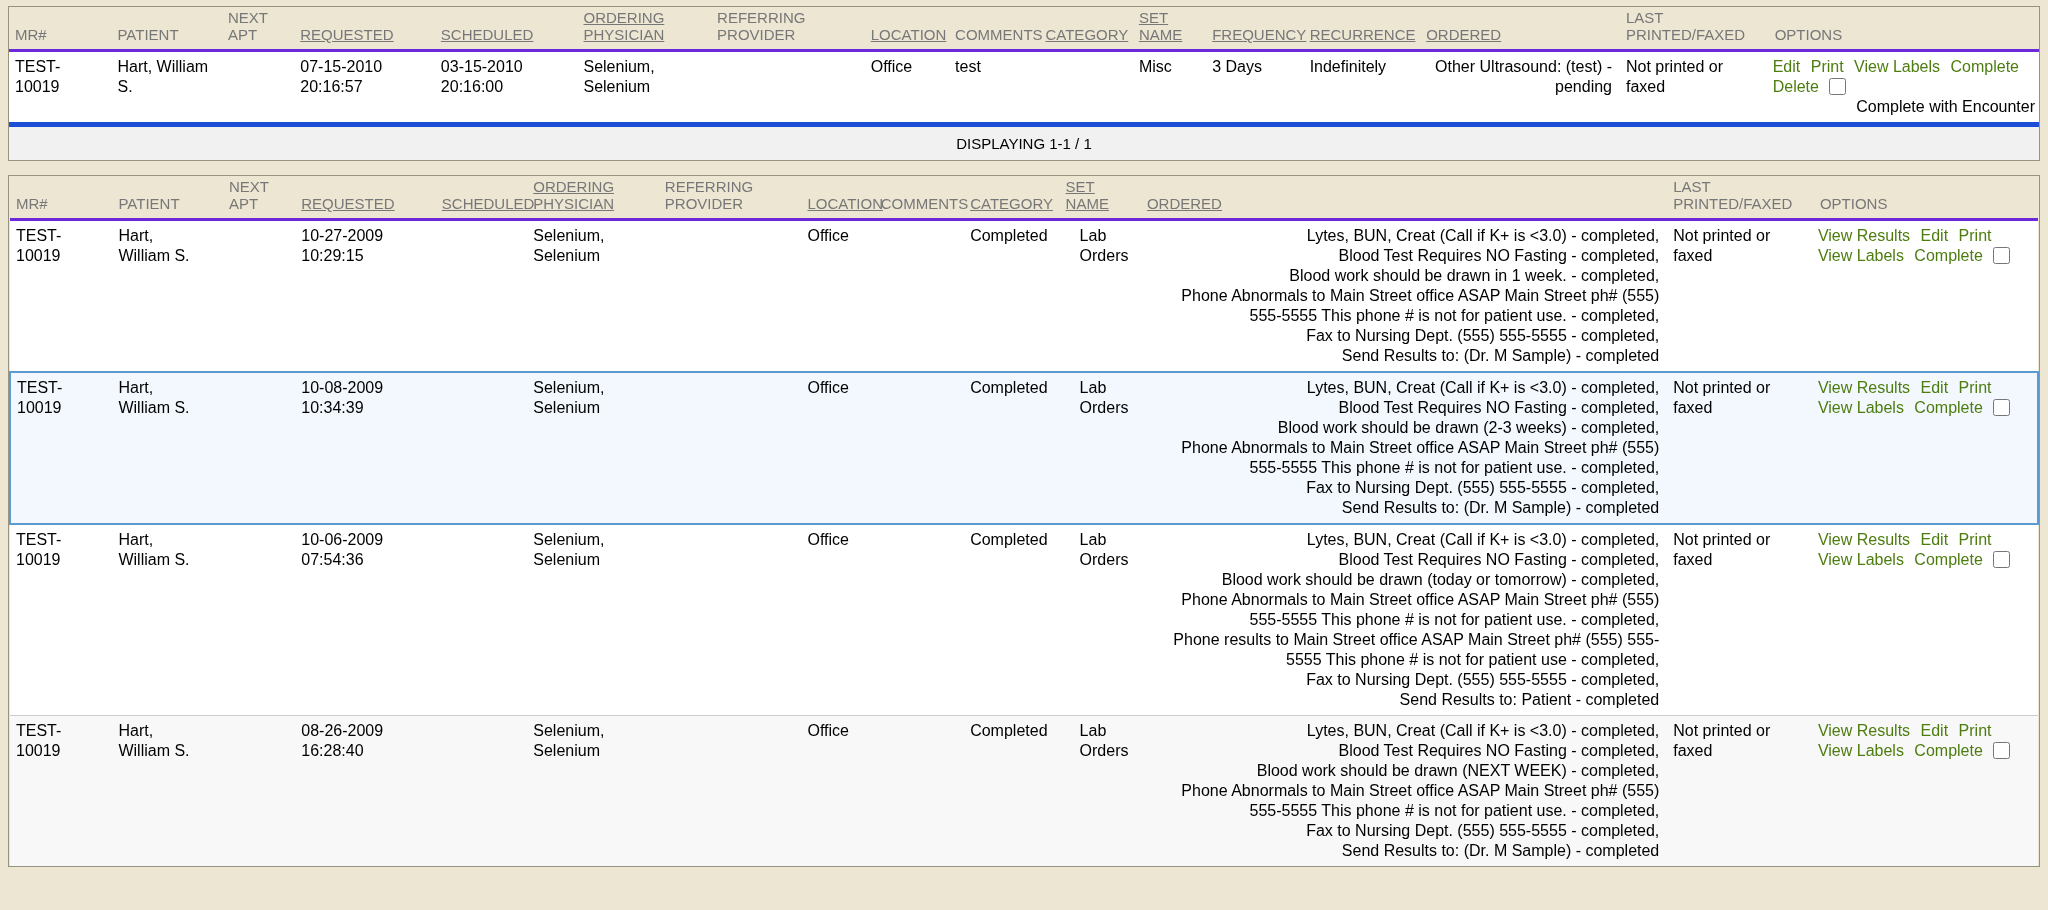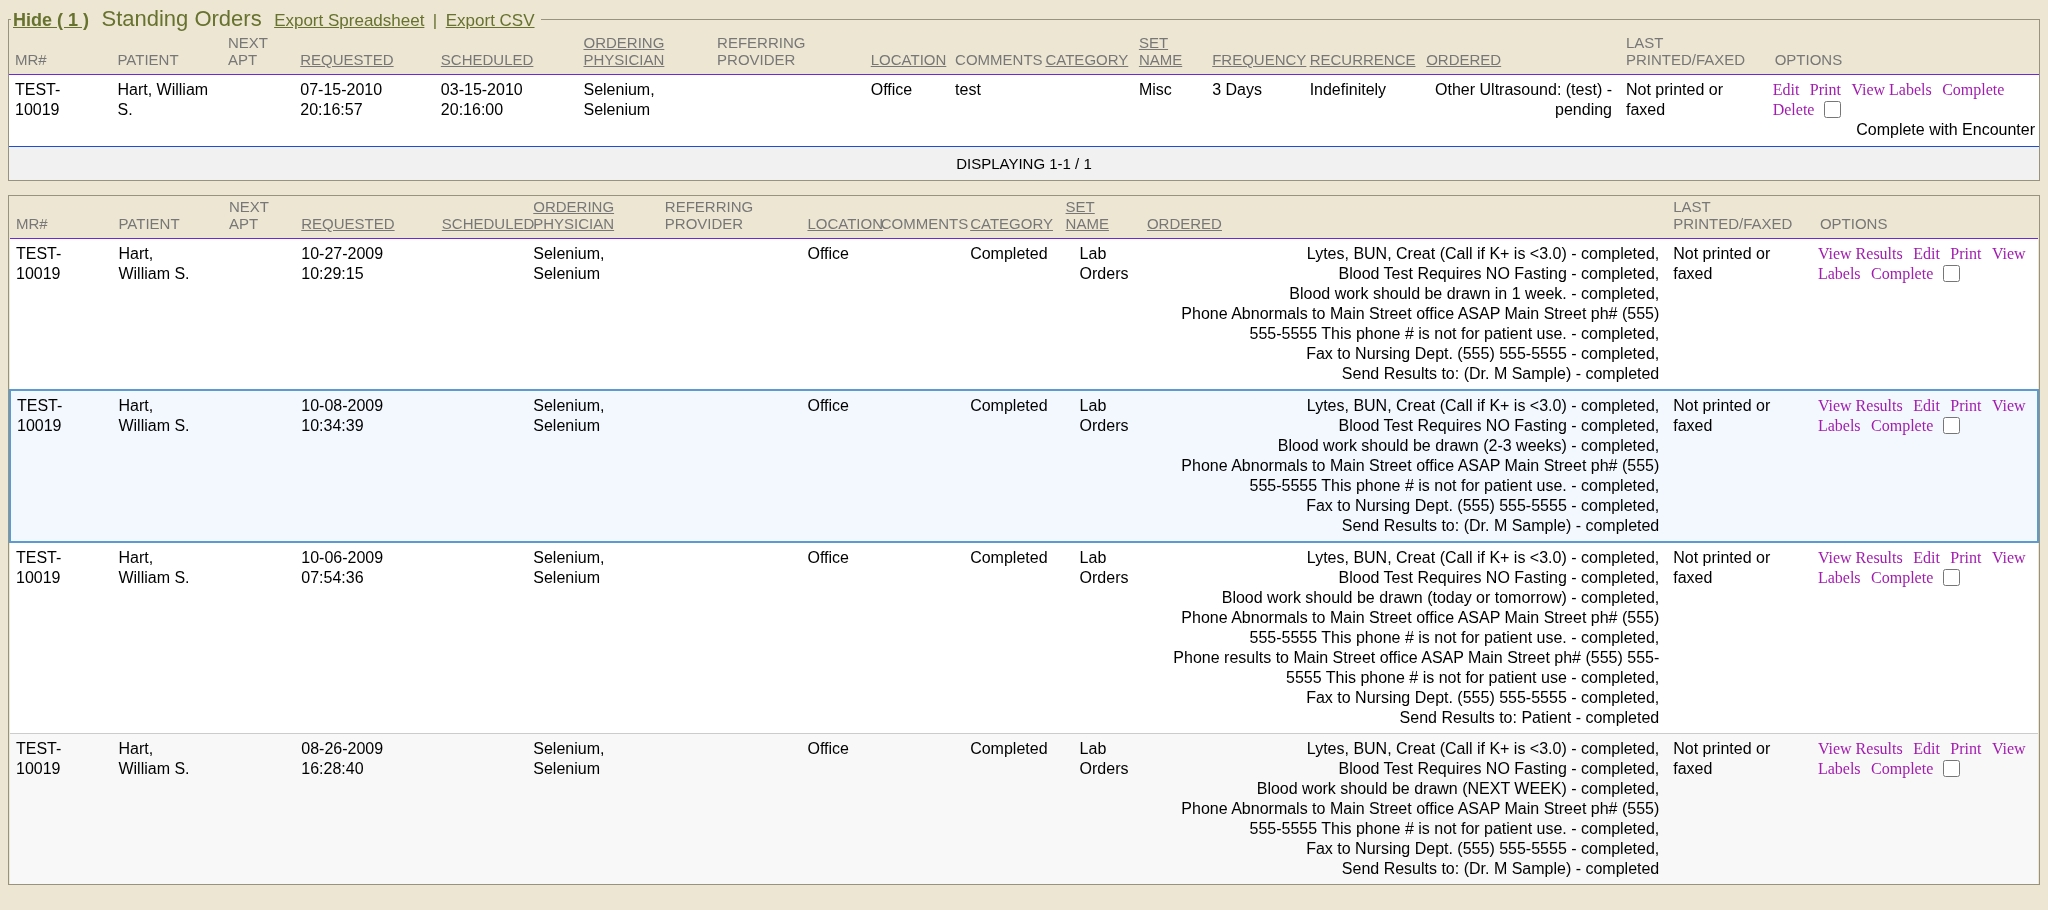--- a/index.html
+++ b/index.html
@@ -32,65 +32,58 @@
   .export-link {
     font-size: 17px; color: #67722E; text-decoration: underline; cursor: pointer;
   }
   .pipe { font-size: 17px; color: #67722E; margin: 0 4px; }
 
   table { border-collapse: collapse; width: 100%; table-layout: fixed; }
   thead th {
     font-size: 15px; font-weight: normal; color: #777777;
     text-align: left; vertical-align: bottom;
     padding: 2px 6px 6px 6px;
-    border-bottom: 1px solid #6d28d9;
+    border-bottom: 3px solid #6d28d9;
     white-space: normal;
   }
   thead th.sortable { text-decoration: underline; cursor: pointer; }
   tbody { background: #FFFFFF; }
   tbody td {
     font-size: 16px; line-height: 20px;
     vertical-align: top;
     padding: 5px 8px 5px 6px;
   }
   tbody tr + tr td { border-top: 1px solid #CCCCCC; }
   .standing tbody td { height: 72px; }
 
   tr.selected td { background: #F2F8FD; border-top: 2px solid #5B9BD0; border-bottom: 2px solid #5B9BD0; }
   tr.selected td:first-child { border-left: 2px solid #5B9BD0; }
   tr.selected td:last-child  { border-right: 2px solid #5B9BD0; }
   tr.striped td { background: #F8F8F8; }
 
   tfoot td {
-    background: #F1F1F1; border-top: 1px solid #1d4ed8;
+    background: #F1F1F1; border-top: 5px solid #1d4ed8;
     text-align: center; font-size: 15px; color: #000;
     padding: 8px 0;
   }
   .ordered { white-space: pre-line; text-align: right; }
   .cellw-patient-s  { max-width: 106px; }
   .cellw-patient-c  { max-width: 82px;  }
   .cellw-setname    { max-width: 56px; margin-left: 14px;  }
-  .opt { color: #a21caf; margin-right: 6px; cursor: pointer; text-decoration: none; font-family: Liberation Serif, serif; }
+  .opt { color: #4d7c0f; margin-right: 6px; cursor: pointer; text-decoration: none; }
   .opt-block { display: block; color: #000; cursor: pointer; text-align: right; }
   input[type="checkbox"] {
     width: 17px; height: 17px; margin: 0 4px; vertical-align: -3px; cursor: pointer;
   }
   td.options-cell { padding-left: 4px; padding-right: 4px; }
 </style>
 </head>
 <body>
 
 <fieldset class="standing">
-  <legend>
-    <a class="hide-link">Hide ( 1 )</a>
-    <span class="section-title">Standing Orders</span>
-    <a class="export-link">Export Spreadsheet</a>
-    <span class="pipe">|</span>
-    <a class="export-link">Export CSV</a>
-  </legend>
   <table>
     <colgroup>
       <col style="width:102px">
         <col style="width:110px">
         <col style="width:72px">
         <col style="width:140px">
       <col style="width:142px">
         <col style="width:133px">
         <col style="width:153px">
         <col style="width:84px">

